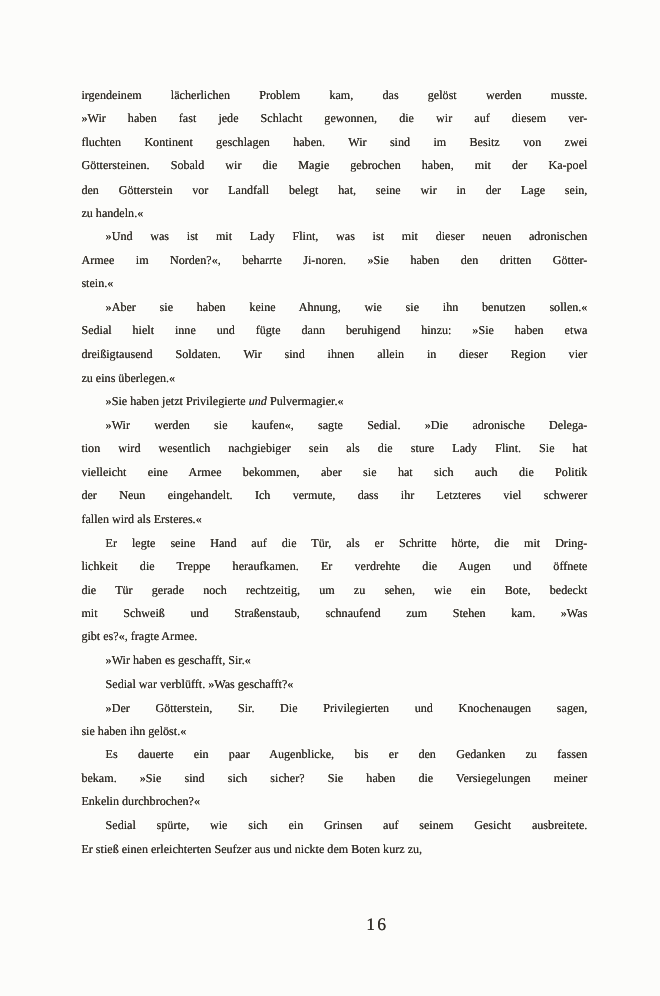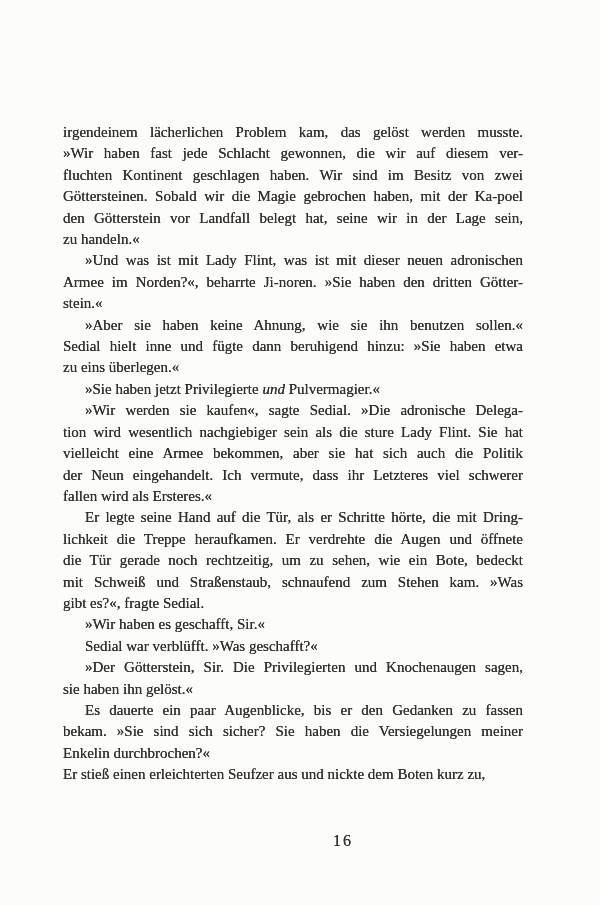--- a/index.html
+++ b/index.html
@@ -13,27 +13,26 @@
     overflow: hidden;
     font-family: "Liberation Serif", "DejaVu Serif", serif;
   }
   .book-page {
     position: absolute;
     inset: 0;
   }
   .text-block {
     position: absolute;
     top: 77px;
-    left: 63px;
+    left: 74px;
     width: 460px;
-    font-size: 15px;
+    font-size: 11px;
     line-height: 21.4px;
     text-rendering: optimizeLegibility;
     text-shadow: 0 0 0.4px currentColor;
-    margin-top: 45px;
   }
   .paragraph {
     margin: 0;
   }
   .line {
     min-height: 21.4px;
   }
   .line.just {
     text-align: justify;
     text-align-last: justify;
@@ -70,52 +69,54 @@
         <div class="line">zu handeln.«</div>
       </div>
       <div class="paragraph">
         <div class="line just first">»Und was ist mit Lady Flint, was ist mit dieser neuen adronischen</div>
         <div class="line just">Armee im Norden?«, beharrte Ji-noren. »Sie haben den dritten Götter-</div>
         <div class="line">stein.«</div>
       </div>
       <div class="paragraph">
         <div class="line just first">»Aber sie haben keine Ahnung, wie sie ihn benutzen sollen.«</div>
         <div class="line just">Sedial hielt inne und fügte dann beruhigend hinzu: »Sie haben etwa</div>
+        <div class="line just">dreißigtausend Soldaten. Wir sind ihnen allein in dieser Region vier</div>
         <div class="line">zu eins überlegen.«</div>
       </div>
       <div class="paragraph">
         <div class="line first"><span>»Sie haben jetzt Privilegierte </span><span class="italic">und</span><span> Pulvermagier.«</span></div>
       </div>
       <div class="paragraph">
         <div class="line just first">»Wir werden sie kaufen«, sagte Sedial. »Die adronische Delega-</div>
         <div class="line just">tion wird wesentlich nachgiebiger sein als die sture Lady Flint. Sie hat</div>
         <div class="line just">vielleicht eine Armee bekommen, aber sie hat sich auch die Politik</div>
         <div class="line just">der Neun eingehandelt. Ich vermute, dass ihr Letzteres viel schwerer</div>
         <div class="line">fallen wird als Ersteres.«</div>
       </div>
       <div class="paragraph">
         <div class="line just first">Er legte seine Hand auf die Tür, als er Schritte hörte, die mit Dring-</div>
         <div class="line just">lichkeit die Treppe heraufkamen. Er verdrehte die Augen und öffnete</div>
         <div class="line just">die Tür gerade noch rechtzeitig, um zu sehen, wie ein Bote, bedeckt</div>
         <div class="line just">mit Schweiß und Straßenstaub, schnaufend zum Stehen kam. »Was</div>
-        <div class="line">gibt es?«, fragte Sedial.</div>
+        <div class="line">gibt es?«, fragte Armee.</div>
       </div>
       <div class="paragraph">
         <div class="line first">»Wir haben es geschafft, Sir.«</div>
       </div>
       <div class="paragraph">
         <div class="line first">Sedial war verblüfft. »Was geschafft?«</div>
       </div>
       <div class="paragraph">
         <div class="line just first">»Der Götterstein, Sir. Die Privilegierten und Knochenaugen sagen,</div>
         <div class="line">sie haben ihn gelöst.«</div>
       </div>
       <div class="paragraph">
         <div class="line just first">Es dauerte ein paar Augenblicke, bis er den Gedanken zu fassen</div>
         <div class="line just">bekam. »Sie sind sich sicher? Sie haben die Versiegelungen meiner</div>
         <div class="line">Enkelin durchbrochen?«</div>
       </div>
       <div class="paragraph">
+        <div class="line just first">Sedial spürte, wie sich ein Grinsen auf seinem Gesicht ausbreitete.</div>
         <div class="line">Er stieß einen erleichterten Seufzer aus und nickte dem Boten kurz zu,</div>
       </div>
     </div>
   <div class="page-number">16</div>
 </div>
 
 </body></html>

